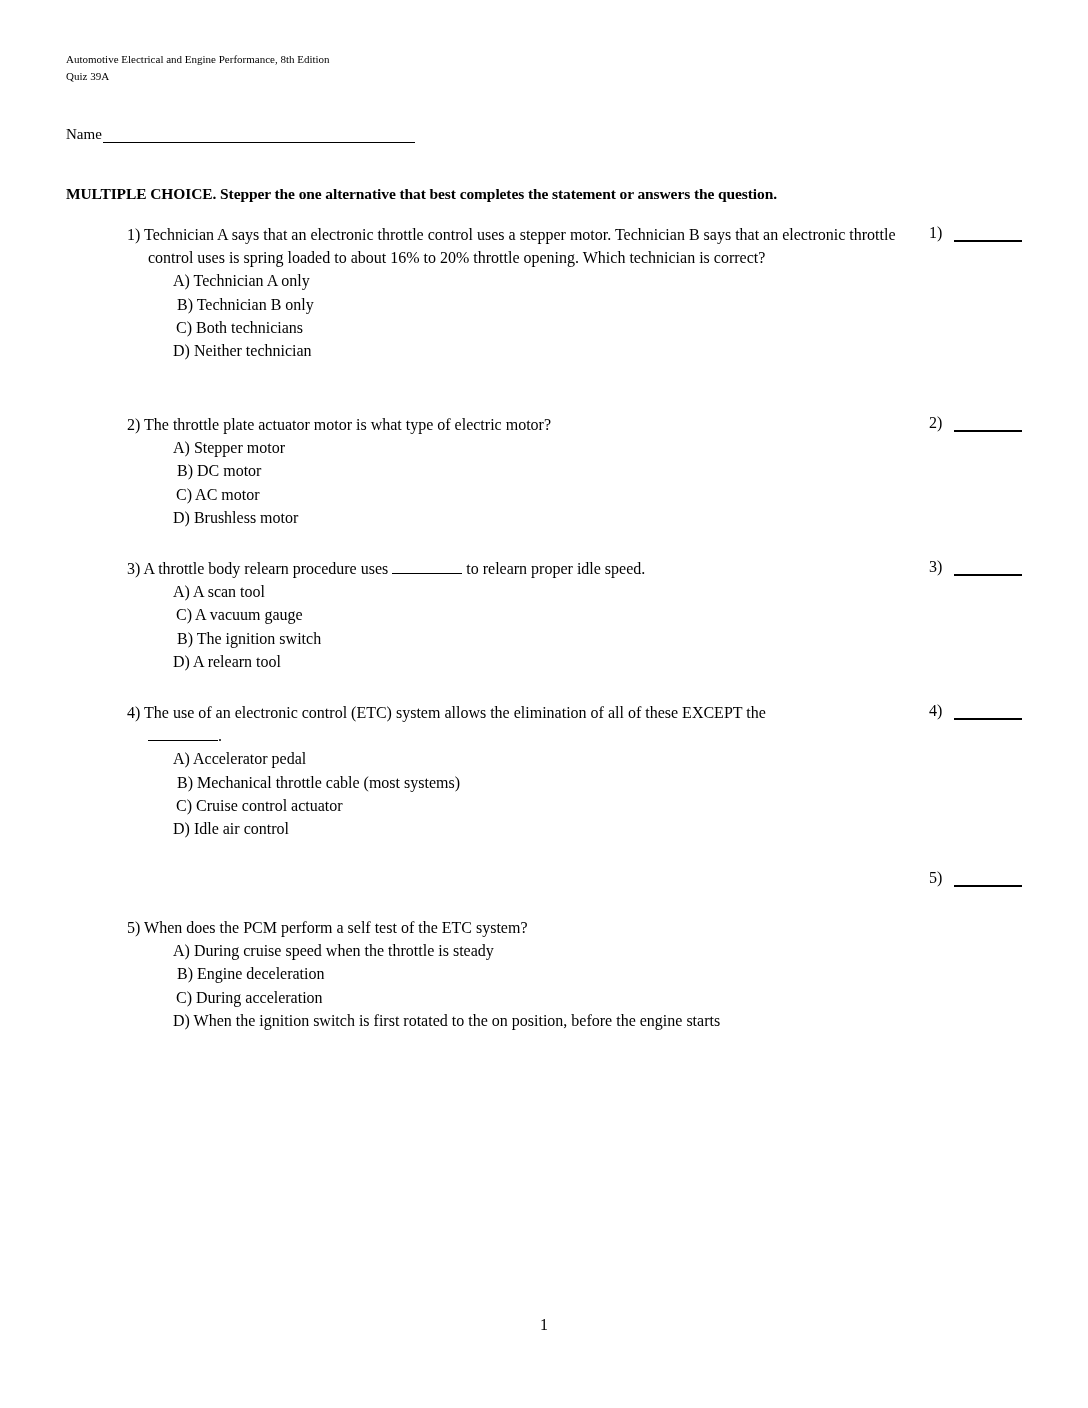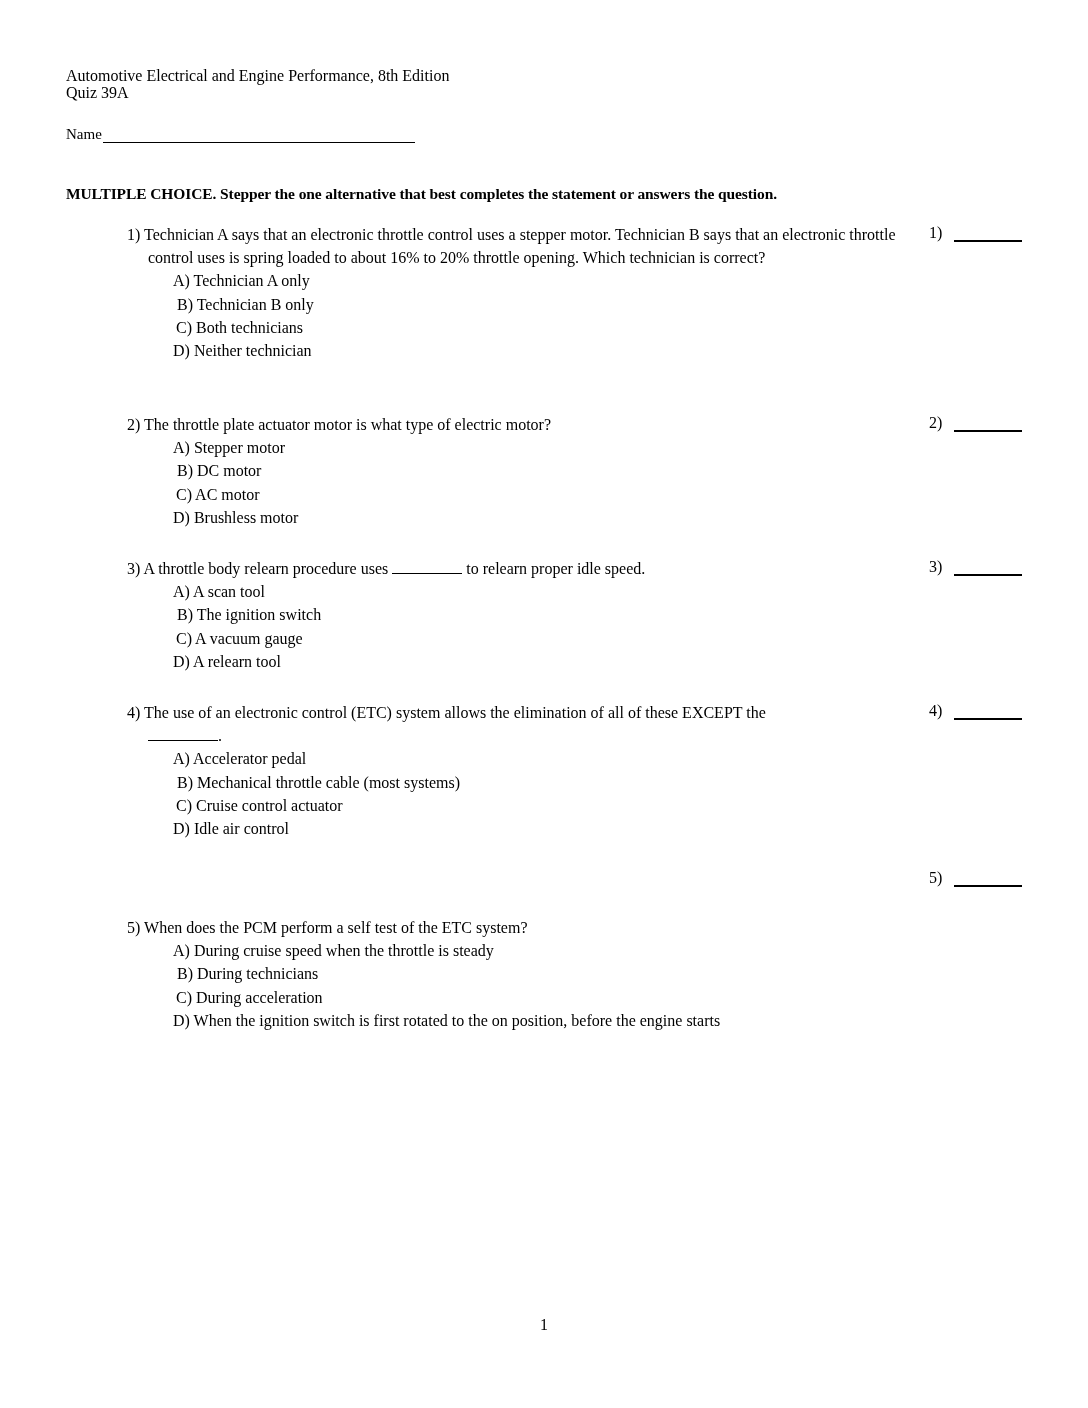--- a/index.html
+++ b/index.html
@@ -1,20 +1,20 @@
 <!DOCTYPE html>
 <html><head>
   <meta charset="utf-8">
   <style>
     html, body { margin: 0; padding: 0; background: #ffffff; }
     body {
       width: 1088px; height: 1408px; position: relative; overflow: hidden;
       color: #000; font-family: "Liberation Serif", "DejaVu Serif", serif;
     }
-    .header { position: absolute; left: 66px; top: 67px; font-size: 16px; line-height: 17px; }
+    .header { position: absolute; left: 66px; top: 51px; font-size: 11px; line-height: 17px; }
     .name-row { position: absolute; left: 66px; top: 126px; font-size: 15px; display: flex; align-items: flex-start; }
     .name-line { display: inline-block; width: 312px; border-bottom: 1px solid #000; height: 16px; margin-left: 1px; }
     .instructions { position: absolute; left: 66px; top: 185px; font-size: 15.5px; font-weight: bold; letter-spacing: -0.1px; }
     .q { position: absolute; left: 127px; font-size: 16px; line-height: 23.2px; width: 780px; }
     .q-stem { padding-left: 21px; text-indent: -21px; }
     .choices { padding-left: 46px; }
     .choice { display: block; }
     .choice.ind1 { padding-left: 4px; }
     .choice.ind2 { padding-left: 3px; }
     .blank-inline { display: inline-block; width: 70px; border-bottom: 1px solid #000; height: 12px; vertical-align: baseline; }
@@ -62,22 +62,22 @@
 </div>
 <div class="answer" style="top:414px;">
   <span>2)</span>
   <span class="answer-line"></span>
 </div>
 
 <div class="q" style="top:557px;">
   <div class="q-stem"><span>3)</span> <span>A throttle body relearn procedure uses</span> <span class="blank-inline"></span> <span>to relearn proper idle speed.</span></div>
   <div class="choices">
     <span class="choice">A) A scan tool</span>
+    <span class="choice ind2">C) A vacuum gauge</span>
     <span class="choice ind1">B) The ignition switch</span>
-    <span class="choice ind2">C) A vacuum gauge</span>
     <span class="choice">D) A relearn tool</span>
   </div>
 </div>
 <div class="answer" style="top:558px;">
   <span>3)</span>
   <span class="answer-line"></span>
 </div>
 
 <div class="q" style="top:701px;">
   <div class="q-stem"><span>4)</span> <span>The use of an electronic control (ETC) system allows the elimination of all of these EXCEPT the</span><br><span class="blank-inline"></span><span>.</span></div>
@@ -90,21 +90,21 @@
 </div>
 <div class="answer" style="top:702px;">
   <span>4)</span>
   <span class="answer-line"></span>
 </div>
 
 <div class="q" style="top:868px;margin-top:48px;">
   <div class="q-stem"><span>5)</span> <span>When does the PCM perform a self test of the ETC system?</span></div>
   <div class="choices">
     <span class="choice">A) During cruise speed when the throttle is steady</span>
-    <span class="choice ind1">B) During technicians</span>
+    <span class="choice ind1">B) Engine deceleration</span>
     <span class="choice ind2">C) During acceleration</span>
     <span class="choice">D) When the ignition switch is first rotated to the on position, before the engine starts</span>
   </div>
 </div>
 <div class="answer" style="top:869px;">
   <span>5)</span>
   <span class="answer-line"></span>
 </div>
 
 <div class="page-num">1</div>

